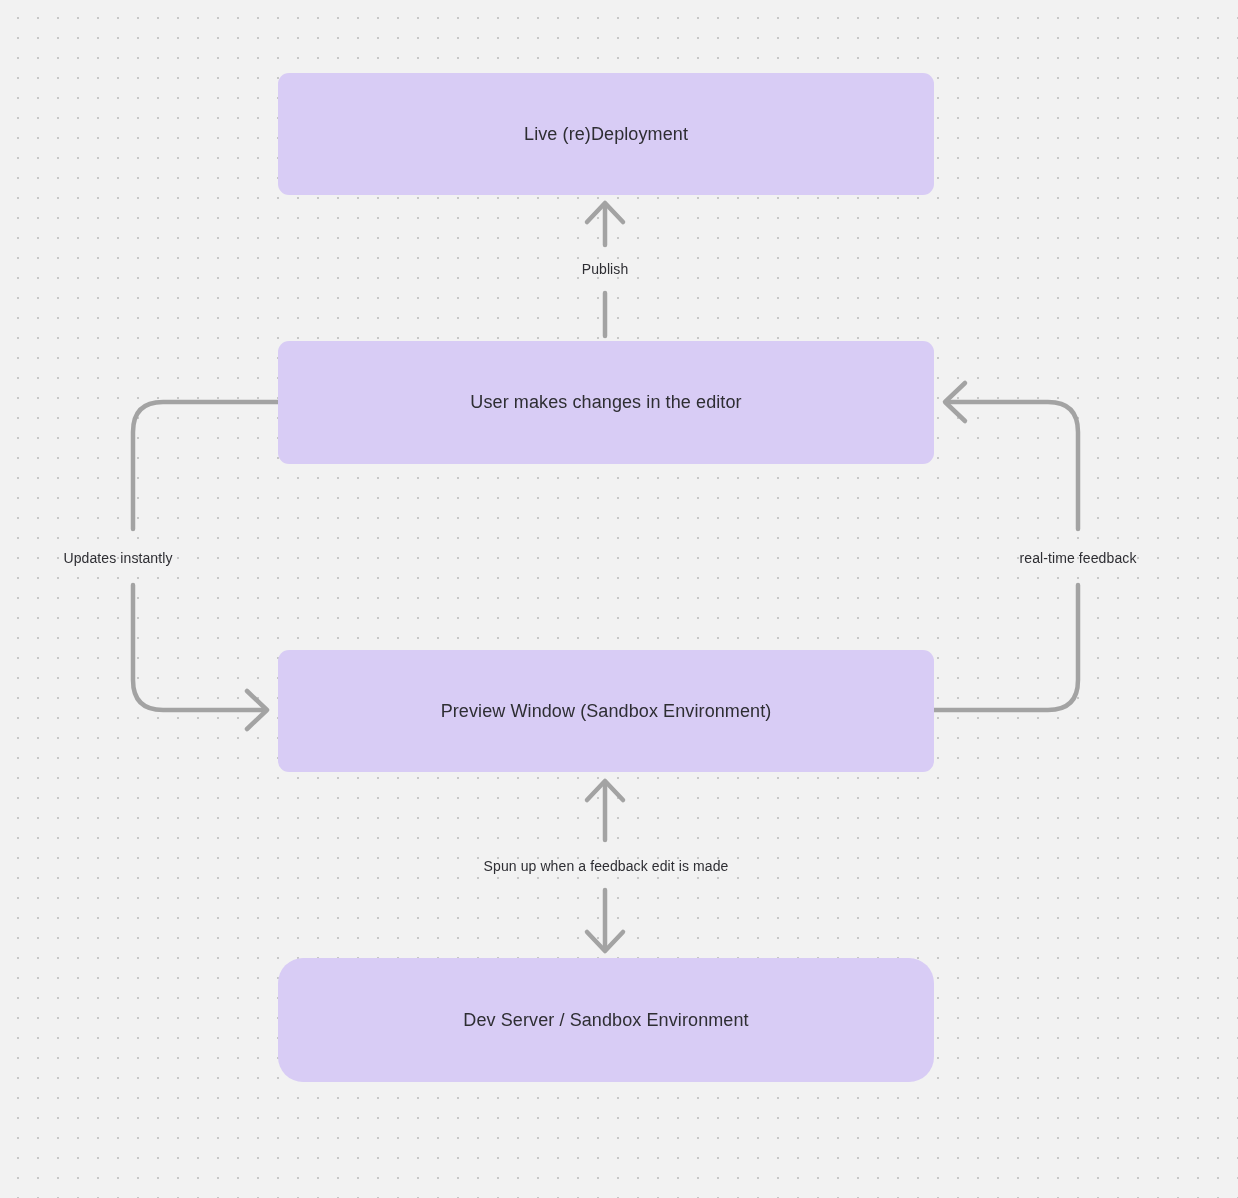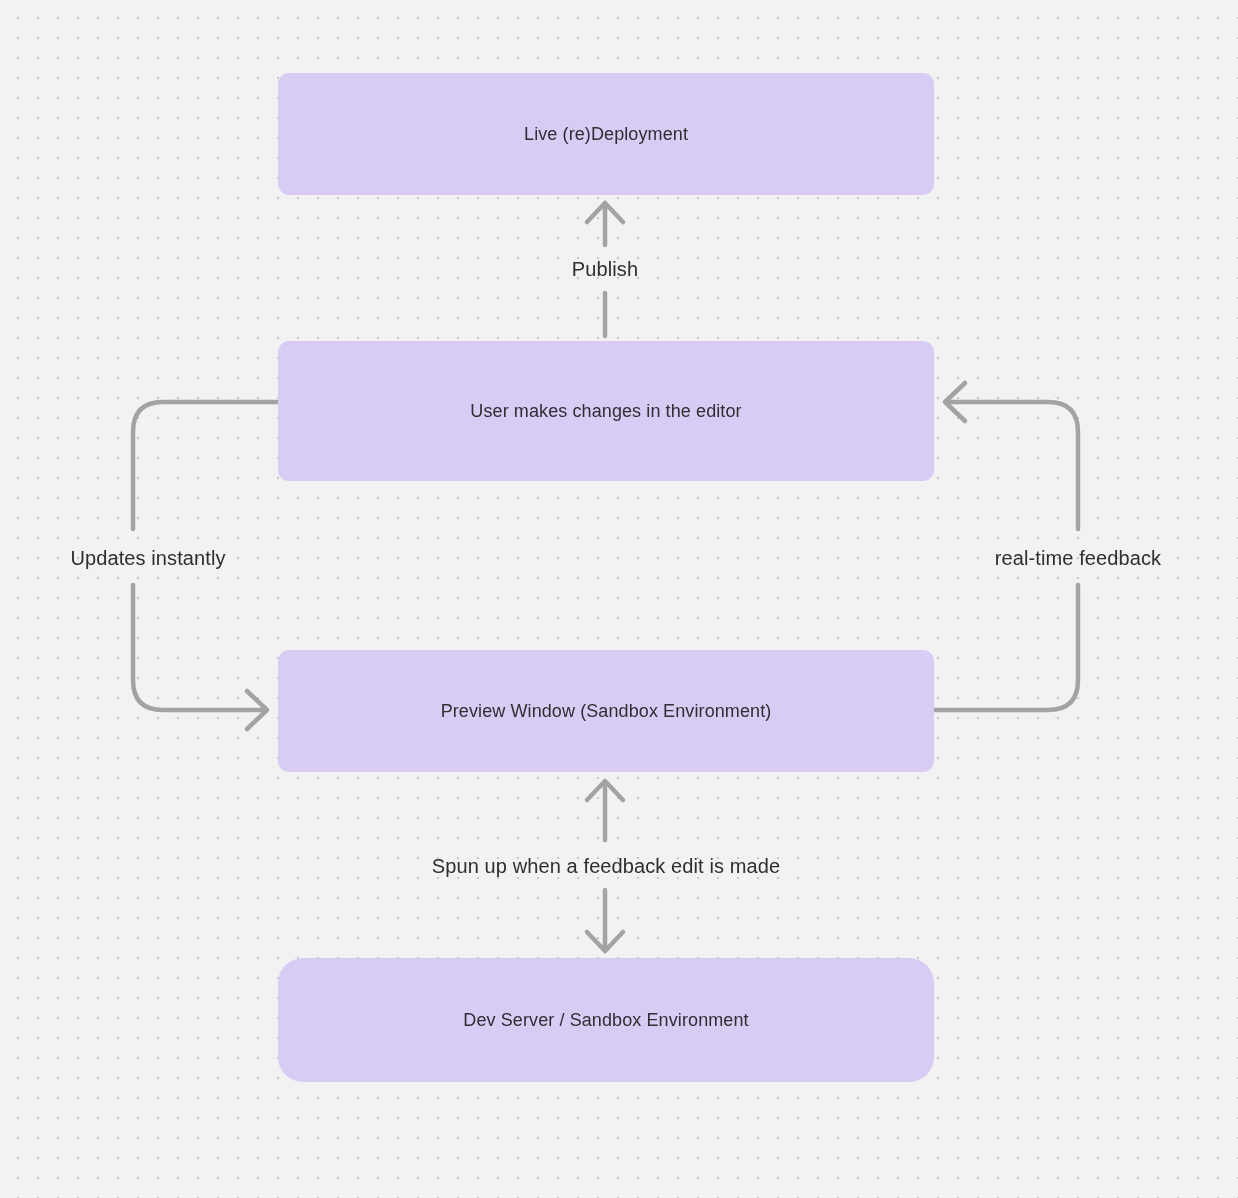--- a/index.html
+++ b/index.html
@@ -43,21 +43,21 @@
     text-align: center;
     color: #2e2e33;
     font-size: 18px;
     letter-spacing: 0.1px;
   }
   .edge-label {
     position: absolute;
     transform: translate(-50%, -50%);
     white-space: nowrap;
     color: #2e2e33;
-    font-size: 20px;
+    font-size: 14px;
     letter-spacing: 0.1px;
   }
 </style>
 </head>
 <body>
 
 <div class="canvas">
 
   <svg class="connectors" width="1238" height="1198" viewBox="0 0 1238 1198" xmlns="http://www.w3.org/2000/svg">
 
@@ -86,33 +86,33 @@
     <g>
       <path d="M 605 890 L 605 946"></path>
       <path d="M 587 932 L 605 951 L 623 932"></path>
     </g>
   </svg>
 
   <div class="node" style="top: 73px; height: 122px; text-align: center;">
     <span>Live (re)Deployment</span>
   </div>
 
-  <div class="node" style="top: 341px; height: 140px;">
+  <div class="node" style="top: 341px; height: 123px;">
     <span>User makes changes in the editor</span>
   </div>
 
   <div class="node" style="top: 650px; height: 122px; text-align: right;">
     <span>Preview Window (Sandbox Environment)</span>
   </div>
 
   <div class="node" style="top: 958px; height: 124px; border-radius: 25px;">
     <span>Dev Server / Sandbox Environment</span>
   </div>
 
   <div class="edge-label" style="left: 605px; top: 269px;">Publish</div>
 
-  <div class="edge-label" style="left: 148px; top: 558px;">Updates instantly</div>
+  <div class="edge-label" style="left: 118px; top: 558px;">Updates instantly</div>
 
   <div class="edge-label" style="left: 1078px; top: 558px;">real-time feedback</div>
 
   <div class="edge-label" style="left: 606px; top: 866px;">Spun up when a feedback edit is made</div>
 
 </div>
 
 </body></html>

